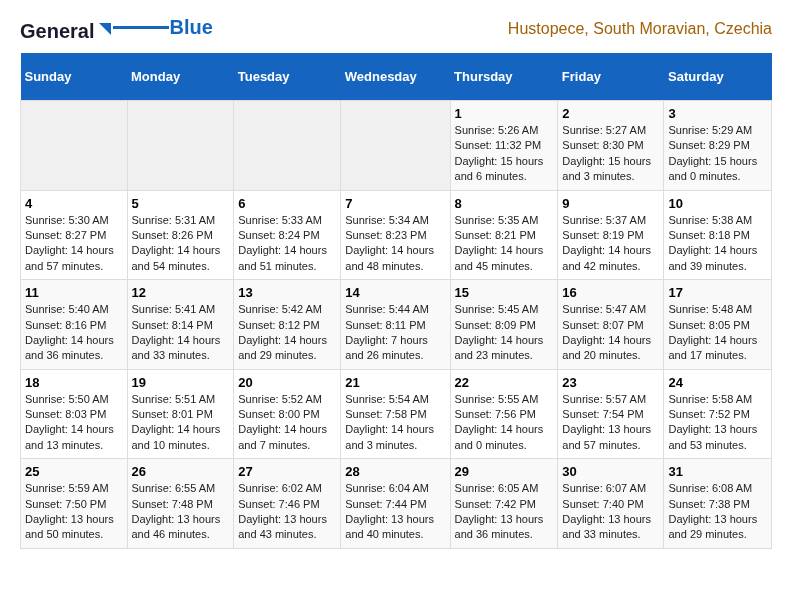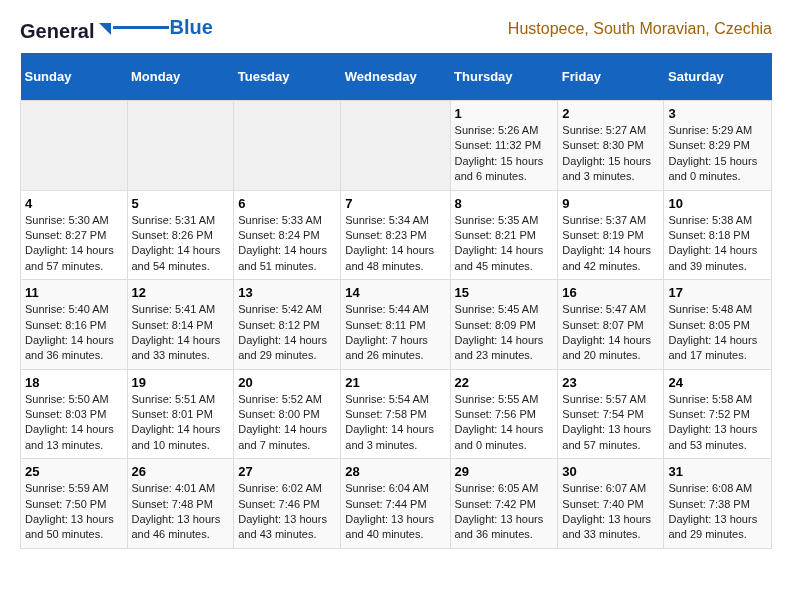--- a/index.html
+++ b/index.html
@@ -217,21 +217,21 @@
           <div class="day-info"><span>Sunrise: 5:58 AM</span><br><span>Sunset: 7:52 PM</span><br><span>Daylight: 13 hours and 53 minutes.</span></div>
         </td>
       </tr>
       <tr>
         <td>
           <div class="day-number">25</div>
           <div class="day-info"><span>Sunrise: 5:59 AM</span><br><span>Sunset: 7:50 PM</span><br><span>Daylight: 13 hours and 50 minutes.</span></div>
         </td>
         <td>
           <div class="day-number">26</div>
-          <div class="day-info"><span>Sunrise: 4:01 AM</span><br><span>Sunset: 7:48 PM</span><br><span>Daylight: 13 hours and 46 minutes.</span></div>
+          <div class="day-info"><span>Sunrise: 6:55 AM</span><br><span>Sunset: 7:48 PM</span><br><span>Daylight: 13 hours and 46 minutes.</span></div>
         </td>
         <td>
           <div class="day-number">27</div>
           <div class="day-info"><span>Sunrise: 6:02 AM</span><br><span>Sunset: 7:46 PM</span><br><span>Daylight: 13 hours and 43 minutes.</span></div>
         </td>
         <td>
           <div class="day-number">28</div>
           <div class="day-info"><span>Sunrise: 6:04 AM</span><br><span>Sunset: 7:44 PM</span><br><span>Daylight: 13 hours and 40 minutes.</span></div>
         </td>
         <td>

